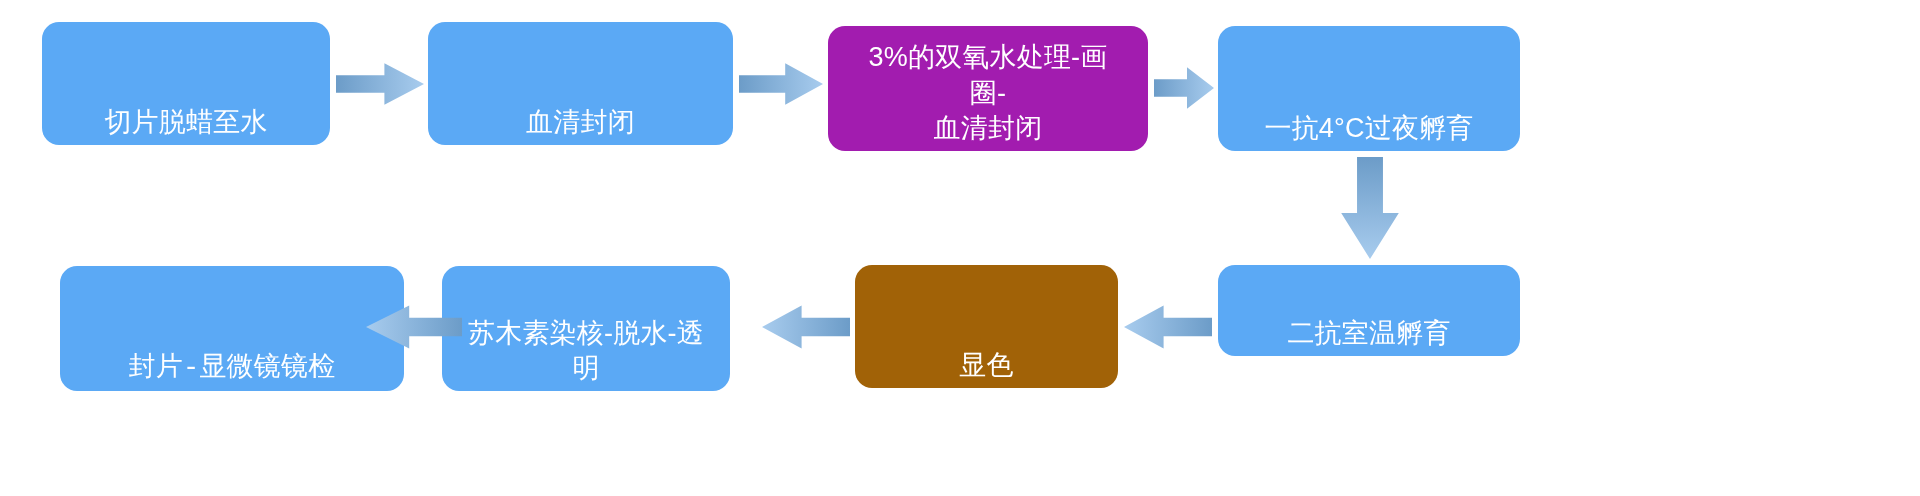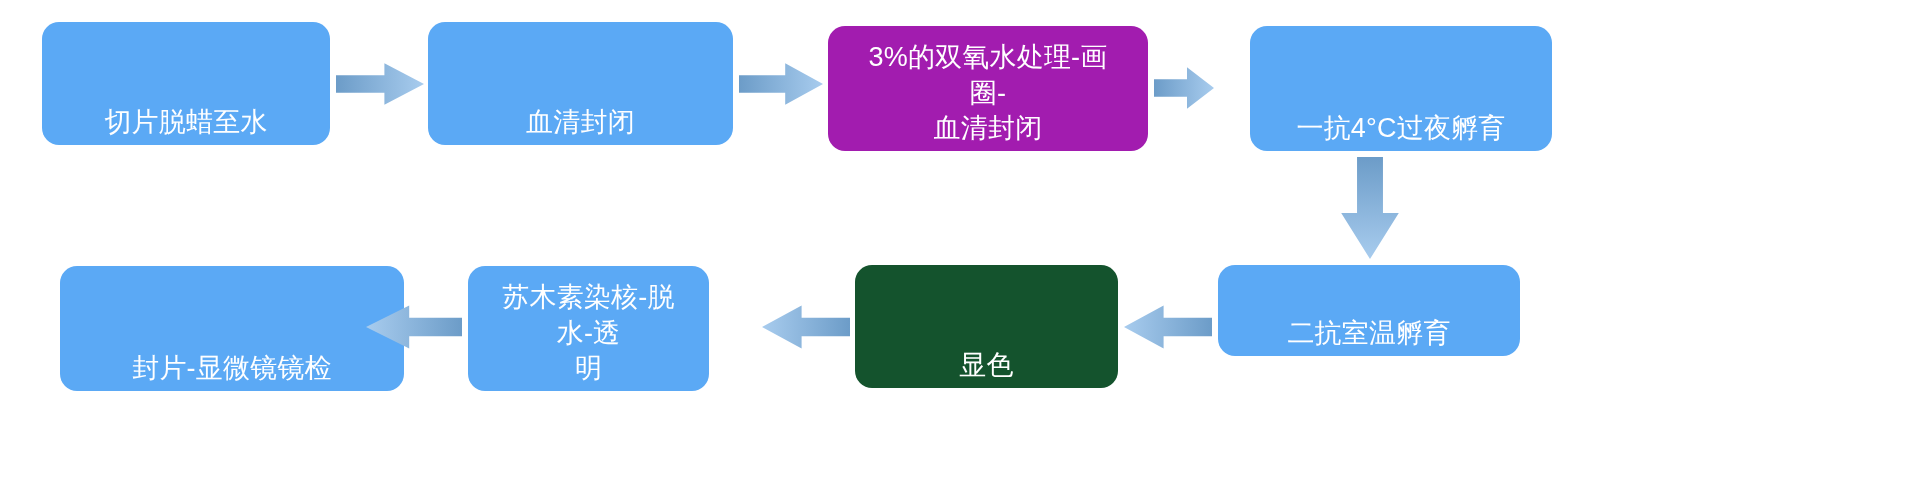--- a/index.html
+++ b/index.html
@@ -52,34 +52,34 @@
   <div class="node" style="left: 42px; top: 22px; width: 288px; height: 123px; background: rgb(91, 169, 245);">
     <span class="node-label">切片脱蜡至水</span>
   </div>
   <div class="node" style="left: 428px; top: 22px; width: 305px; height: 123px; background: rgb(91, 169, 245);">
     <span class="node-label">血清封闭</span>
   </div>
   <div class="node" style="left: 828px; top: 26px; width: 320px; height: 125px; background: #a21caf;">
     <span class="node-label">3%的双氧水处理-画圈-
 血清封闭</span>
   </div>
-  <div class="node" style="left: 1250px; top: 26px; width: 302px; height: 125px; background: rgb(91, 169, 245);">
+  <div class="node" style="left: 1218px; top: 26px; width: 302px; height: 125px; background: rgb(91, 169, 245);">
     <span class="node-label">一抗4°C过夜孵育</span>
   </div>
   <div class="node" style="left: 1218px; top: 265px; width: 302px; height: 91px; background: rgb(91, 169, 245);">
     <span class="node-label">二抗室温孵育</span>
   </div>
-  <div class="node" style="left: 855px; top: 265px; width: 263px; height: 123px; background: #14532d;">
+  <div class="node" style="left: 855px; top: 265px; width: 263px; height: 123px; background: #a16207;">
     <span class="node-label">显色</span>
   </div>
-  <div class="node" style="left: 468px; top: 266px; width: 241px; height: 125px; background: rgb(91, 169, 245);">
+  <div class="node" style="left: 442px; top: 266px; width: 288px; height: 125px; background: rgb(91, 169, 245);">
     <span class="node-label">苏木素染核-脱水-透
 明</span>
   </div>
-  <div class="node" style="left: 60px; top: 266px; width: 344px; height: 125px; background: rgb(91, 169, 245);">
+  <div class="node" style="left: 60px; top: 266px; width: 344px; height: 125px; background: rgb(91, 169, 245); font-family: Liberation Mono, monospace;">
     <span class="node-label">封片-显微镜镜检</span>
   </div>
 
   <div class="arrow" style="left: 336px; top: 58px; width: 88px; height: 52px;">
       <svg viewBox="0 0 100 100" preserveAspectRatio="none">
         <defs>
           <linearGradient id="g0" x1="0" y1="0" x2="1" y2="0">
             <stop offset="0%" stop-color="#6C9CC8"></stop>
             <stop offset="100%" stop-color="#A8CCEE"></stop>
           </linearGradient>

